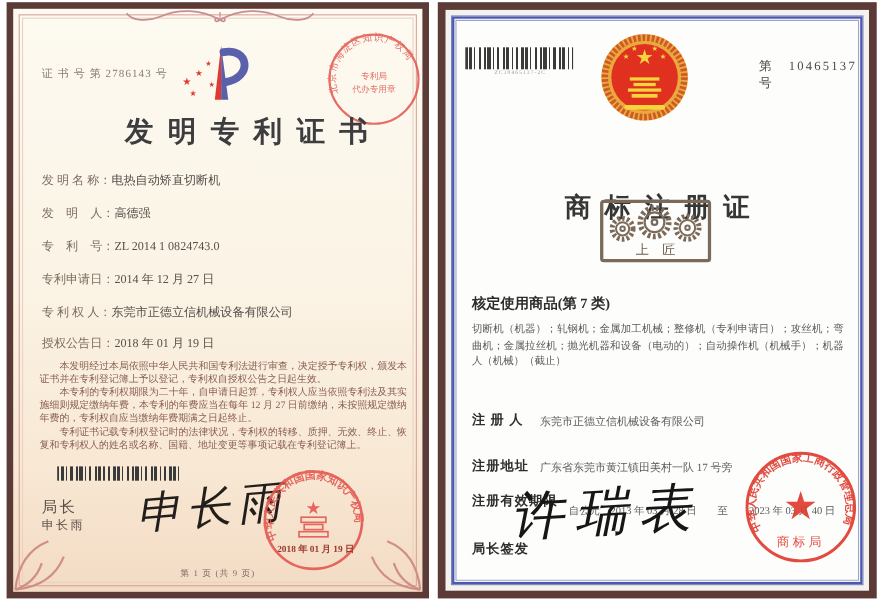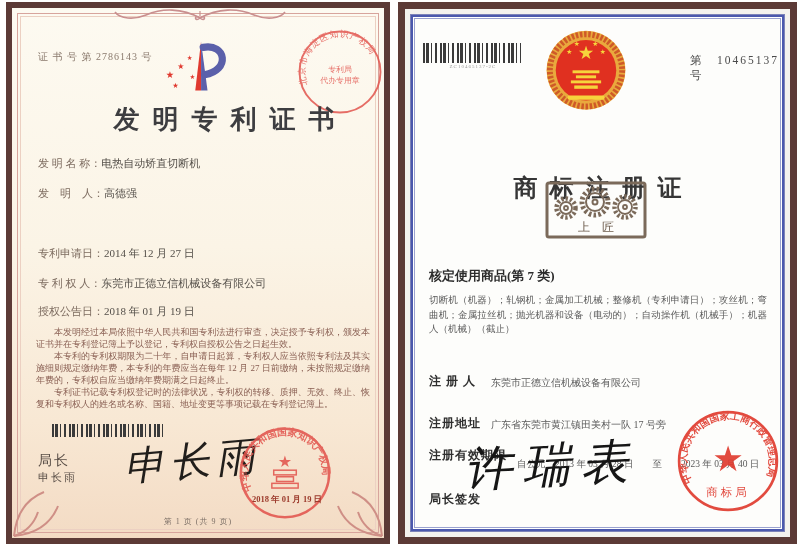--- a/index.html
+++ b/index.html
@@ -6,21 +6,21 @@
   html,body { width:800px; height:546px; background:#fff; overflow:hidden;
     font-family:"Liberation Serif","DejaVu Serif",serif; }
   .stage { position:relative; width:800px; height:546px; background:#fff; }
 
   
   .cert-left { position:absolute; left:6px; top:2px; width:384px; height:542px;
     border:6px solid #5c3a36;
     background:linear-gradient(180deg,#fdfaf1 0%,#fbf4e6 45%,#f8e8d4 78%,#f3dbc4 100%); }
   .paperL-border1 { position:absolute; inset:5px; border:1px solid #d7a49c; pointer-events:none; }
   .paperL-border2 { position:absolute; inset:8px; border:1px solid #ecd0c2; pointer-events:none; }
-  .cert-no { position:absolute; left:26px; top:42px; font-size:10px; color:#8a7a6d; letter-spacing:1px; }
+  .cert-no { position:absolute; left:26px; top:52px; font-size:10px; color:#8a7a6d; letter-spacing:1px; }
   .sipo-logo { position:absolute; left:148px; top:30px; width:72px; height:62px; }
   .seal-agency { position:absolute; left:284px; top:20px; width:88px; height:88px; opacity:.85; }
   .titleL { position:absolute; left:0; top:94px; width:100%; text-align:center;
     font-size:26px; font-weight:bold; color:#3d3d40; letter-spacing:13px; text-indent:13px;margin-left:26px; }
   .frow { position:absolute; left:26px; width:330px; font-size:11px; color:#70655c; white-space:nowrap; }
   .frow .lab { color:#7d6c60; }
   .frow .val { color:#55504a; }
   .bodytext { position:absolute; left:24px; top:318px; width:334px; font-size:9px;
     line-height:12px; color:#8a6054; text-align:justify; }
   .bodytext p { text-indent:2em; margin:0; }
@@ -124,20 +124,23 @@
     </svg>
 
     <div class="titleL">发明专利证书</div>
 
     <div class="frow" style="top:148px">
       <span class="lab">发 明 名 称：</span><span class="val">电热自动矫直切断机</span>
     </div>
     <div class="frow" style="top:178px">
       <span class="lab">发　明　人：</span><span class="val">高德强</span>
     </div>
+    <div class="frow" style="top:208px">
+      <span class="lab">专　利　号：</span><span class="val">ZL 2014 1 0824743.0</span>
+    </div>
     <div class="frow" style="top:238px">
       <span class="lab">专利申请日：</span><span class="val">2014 年 12 月 27 日</span>
     </div>
     <div class="frow" style="top:268px">
       <span class="lab">专 利 权 人：</span><span class="val">东莞市正德立信机械设备有限公司</span>
     </div>
     <div class="frow" style="top:296px">
       <span class="lab">授权公告日：</span><span class="val">2018 年 01 月 19 日</span>
     </div>
 

